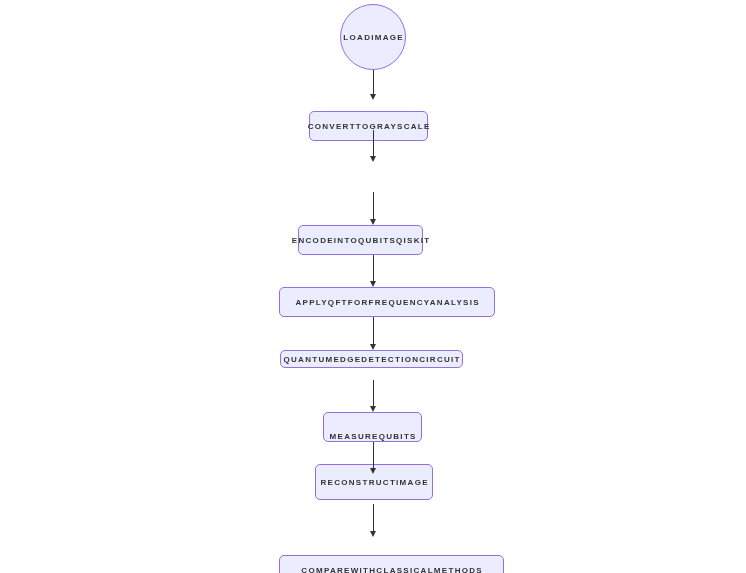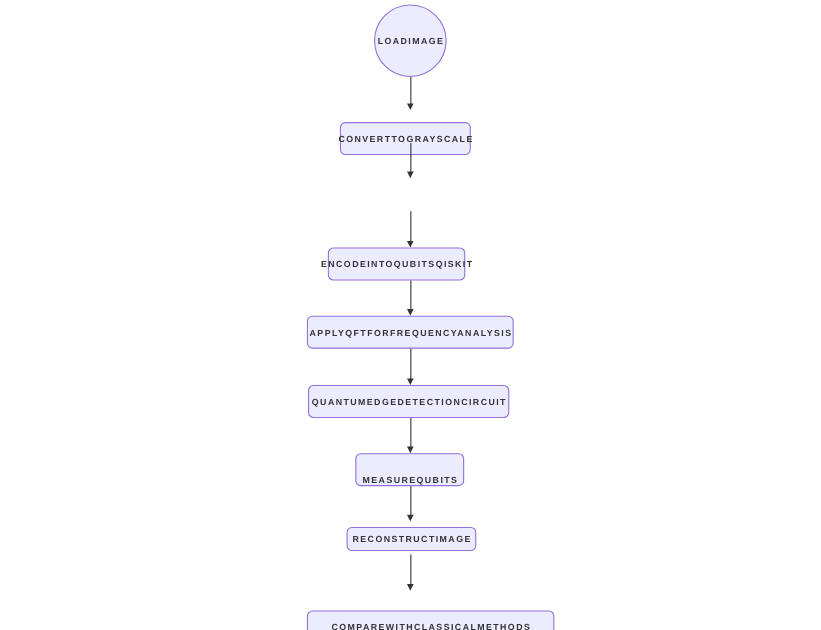--- a/index.html
+++ b/index.html
@@ -78,42 +78,42 @@
     <div class="arrow-line"></div>
     <div class="arrow-head"></div>
   </div>
     <div class="node" style="left: 298px; top: 225px; width: 125px; height: 30px;">
     <span class="node-label">ENCODEINTOQUBITSQISKIT</span>
   </div>
     <div class="arrow" style="left: 369.5px; top: 192px; height: 33px;">
     <div class="arrow-line"></div>
     <div class="arrow-head"></div>
   </div>
-    <div class="node" style="left: 279px; top: 287px; width: 188px; height: 30px;">
+    <div class="node" style="left: 279px; top: 287px; width: 216px; height: 30px;">
     <span class="node-label">APPLYQFTFORFREQUENCYANALYSIS</span>
   </div>
     <div class="arrow" style="left: 369.5px; top: 255px; height: 32px;">
     <div class="arrow-line"></div>
     <div class="arrow-head"></div>
   </div>
-    <div class="node" style="left: 280px; top: 350px; width: 183px; height: 30px;">
+    <div class="node" style="left: 280px; top: 350px; width: 183px; height: 18px;">
     <span class="node-label">QUANTUMEDGEDETECTIONCIRCUIT</span>
   </div>
     <div class="arrow" style="left: 369.5px; top: 317px; height: 33px;">
     <div class="arrow-line"></div>
     <div class="arrow-head"></div>
   </div>
     <div class="node" style="left: 323px; top: 412px; width: 99px; height: 30px; align-items: flex-end;">
     <span class="node-label">MEASUREQUBITS</span>
   </div>
     <div class="arrow" style="left: 369.5px; top: 380px; height: 32px;">
     <div class="arrow-line"></div>
     <div class="arrow-head"></div>
   </div>
-    <div class="node" style="left: 315px; top: 479px; width: 118px; height: 22px;">
+    <div class="node" style="left: 315px; top: 464px; width: 118px; height: 36px;">
     <span class="node-label">RECONSTRUCTIMAGE</span>
   </div>
     <div class="arrow" style="left: 369.5px; top: 442px; height: 32px;">
     <div class="arrow-line"></div>
     <div class="arrow-head"></div>
   </div>
     <div class="node" style="left: 279px; top: 555px; width: 225px; height: 30px;">
     <span class="node-label">COMPAREWITHCLASSICALMETHODS</span>
   </div>
     <div class="arrow" style="left: 369.5px; top: 504px; height: 33px;">

